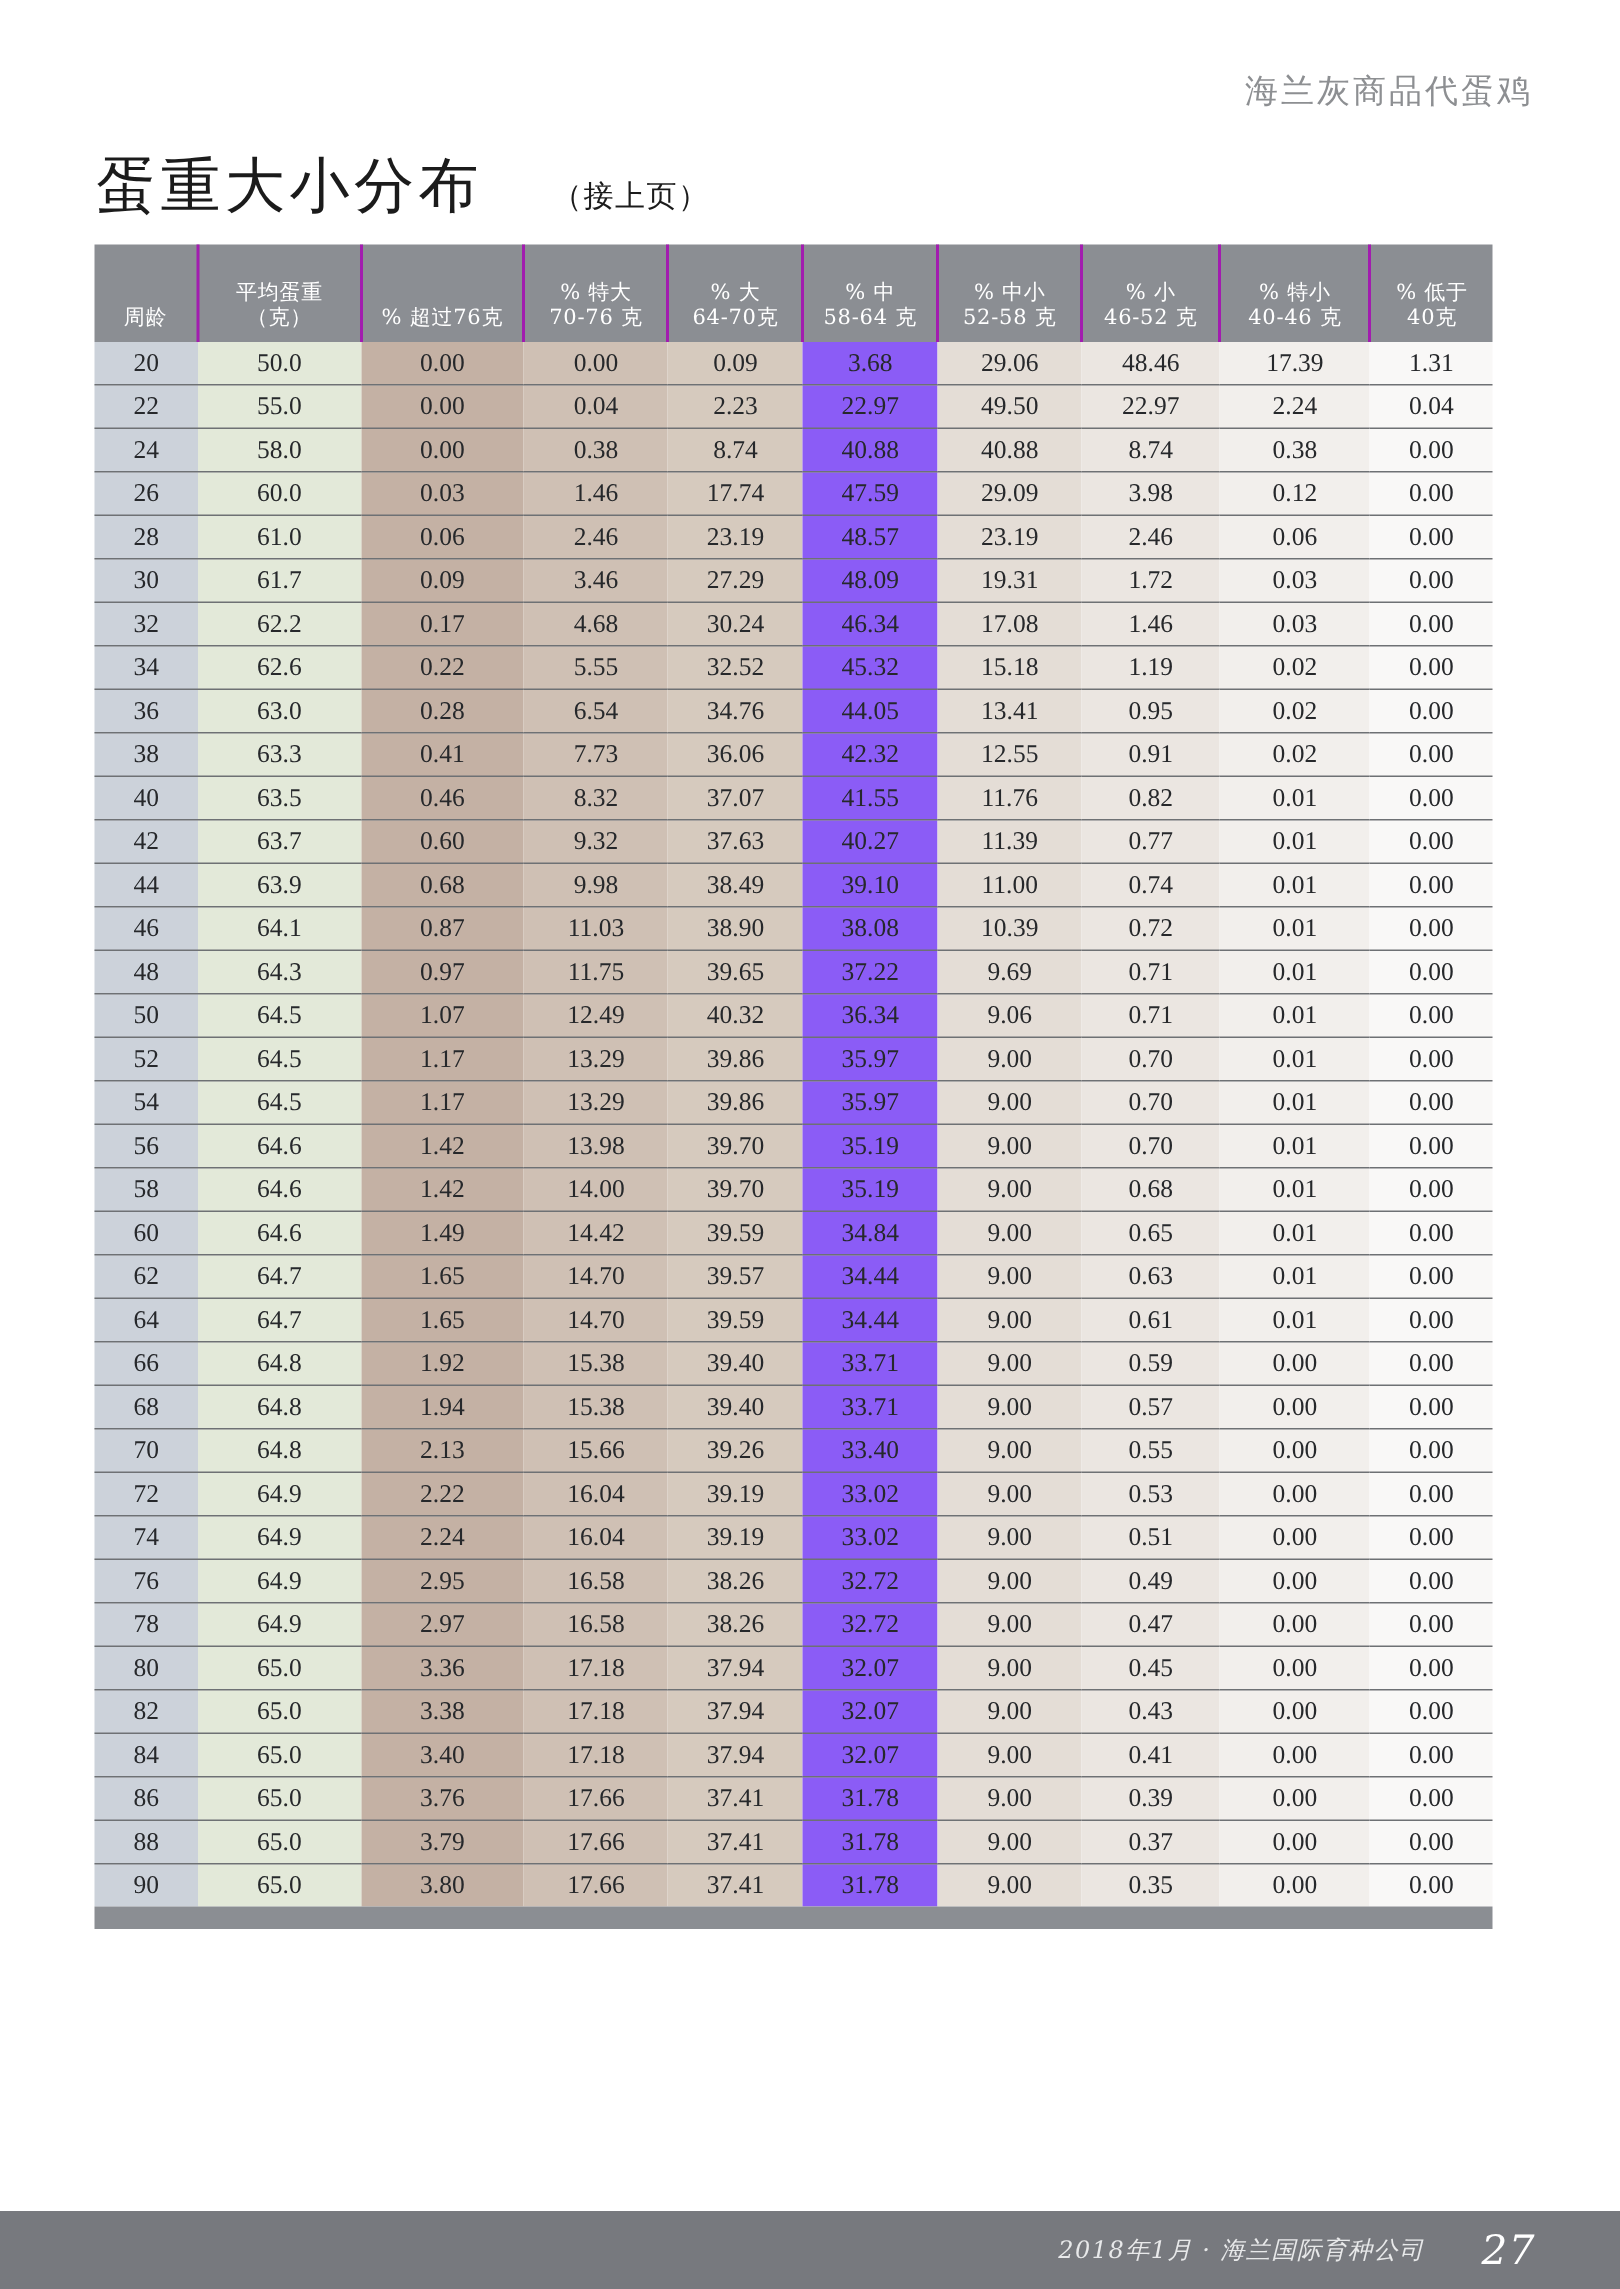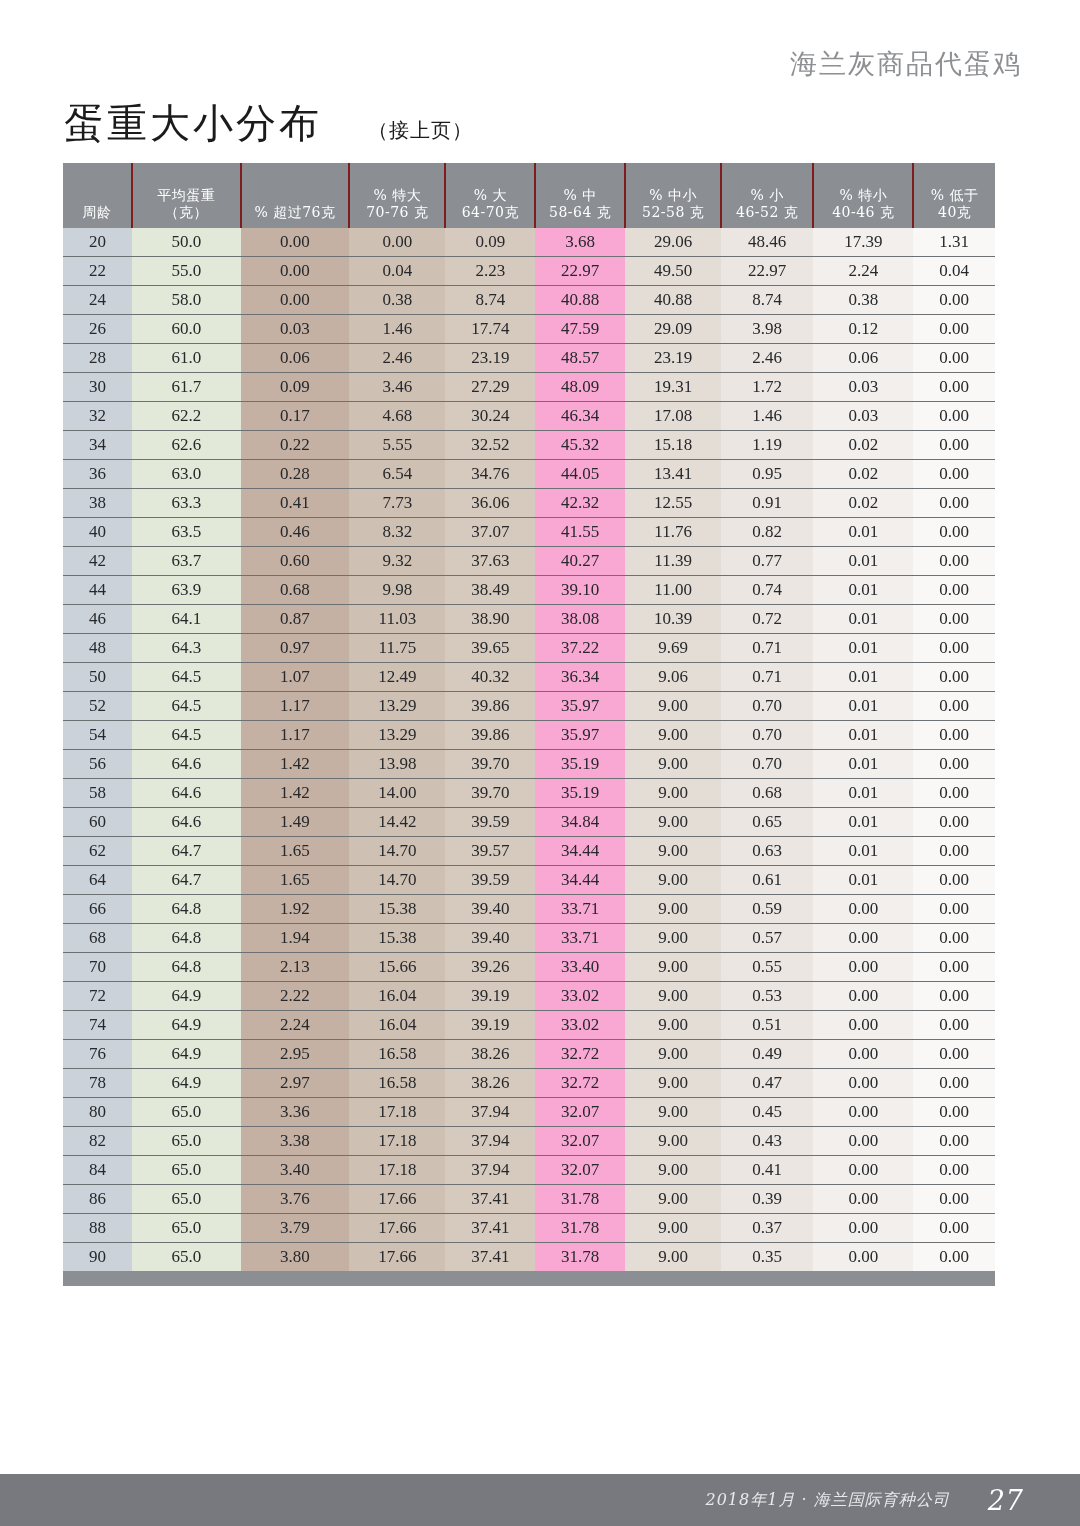--- a/index.html
+++ b/index.html
@@ -13,21 +13,21 @@
     position: relative;
     font-family: "Liberation Serif", "DejaVu Serif", serif;
     overflow: hidden;
   }
 
   
   .running-head {
     position: absolute;
     top: 46px;
     right: 58px;
-    font-size: 27px;
+    font-size: 22px;
     letter-spacing: 2px;
     color: #8d8f92;
     font-family: "DejaVu Serif", "Liberation Serif", serif;
     white-space: nowrap;
   }
 
   
   .page-title-wrap {
     position: absolute;
     top: 96px;
@@ -82,21 +82,21 @@
     color: #ffffff;
     font-weight: 400;
     font-size: 14px;
     line-height: 17px;
     vertical-align: bottom;
     padding: 0 2px 7px 2px;
     height: 58px;
     text-align: center;
     letter-spacing: 0.5px;
     font-family: "DejaVu Serif", "Liberation Serif", serif;
-    border-left: 2px solid #7f1d1d;
+    border-left: 2px solid #a21caf;
   }
   table.eggtable thead th:first-child {
     border-left: none;
   }
 
   table.eggtable tbody td {
     font-size: 17px;
     line-height: 26px;
     height: 26px;
     text-align: center;
@@ -107,21 +107,21 @@
   table.eggtable tbody tr:last-child td {
     border-bottom: none;
   }
 
   
   .c0 { background: #ccd2da; margin-left: 24px; }
   .c1 { background: #e3e9d9; }
   .c2 { background: #c4b1a4; }
   .c3 { background: #cfc0b4; }
   .c4 { background: #d6cabe; }
-  .c5 { background: #f9a8d4; }
+  .c5 { background: #8b5cf6; }
   .c6 { background: #e4ddd6; }
   .c7 { background: #ebe6e1; }
   .c8 { background: #f2efec; }
   .c9 { background: #f9f8f7; }
 
   .bottom-bar {
     width: 932px;
     height: 15px;
     background: #8b8e93;
   }

